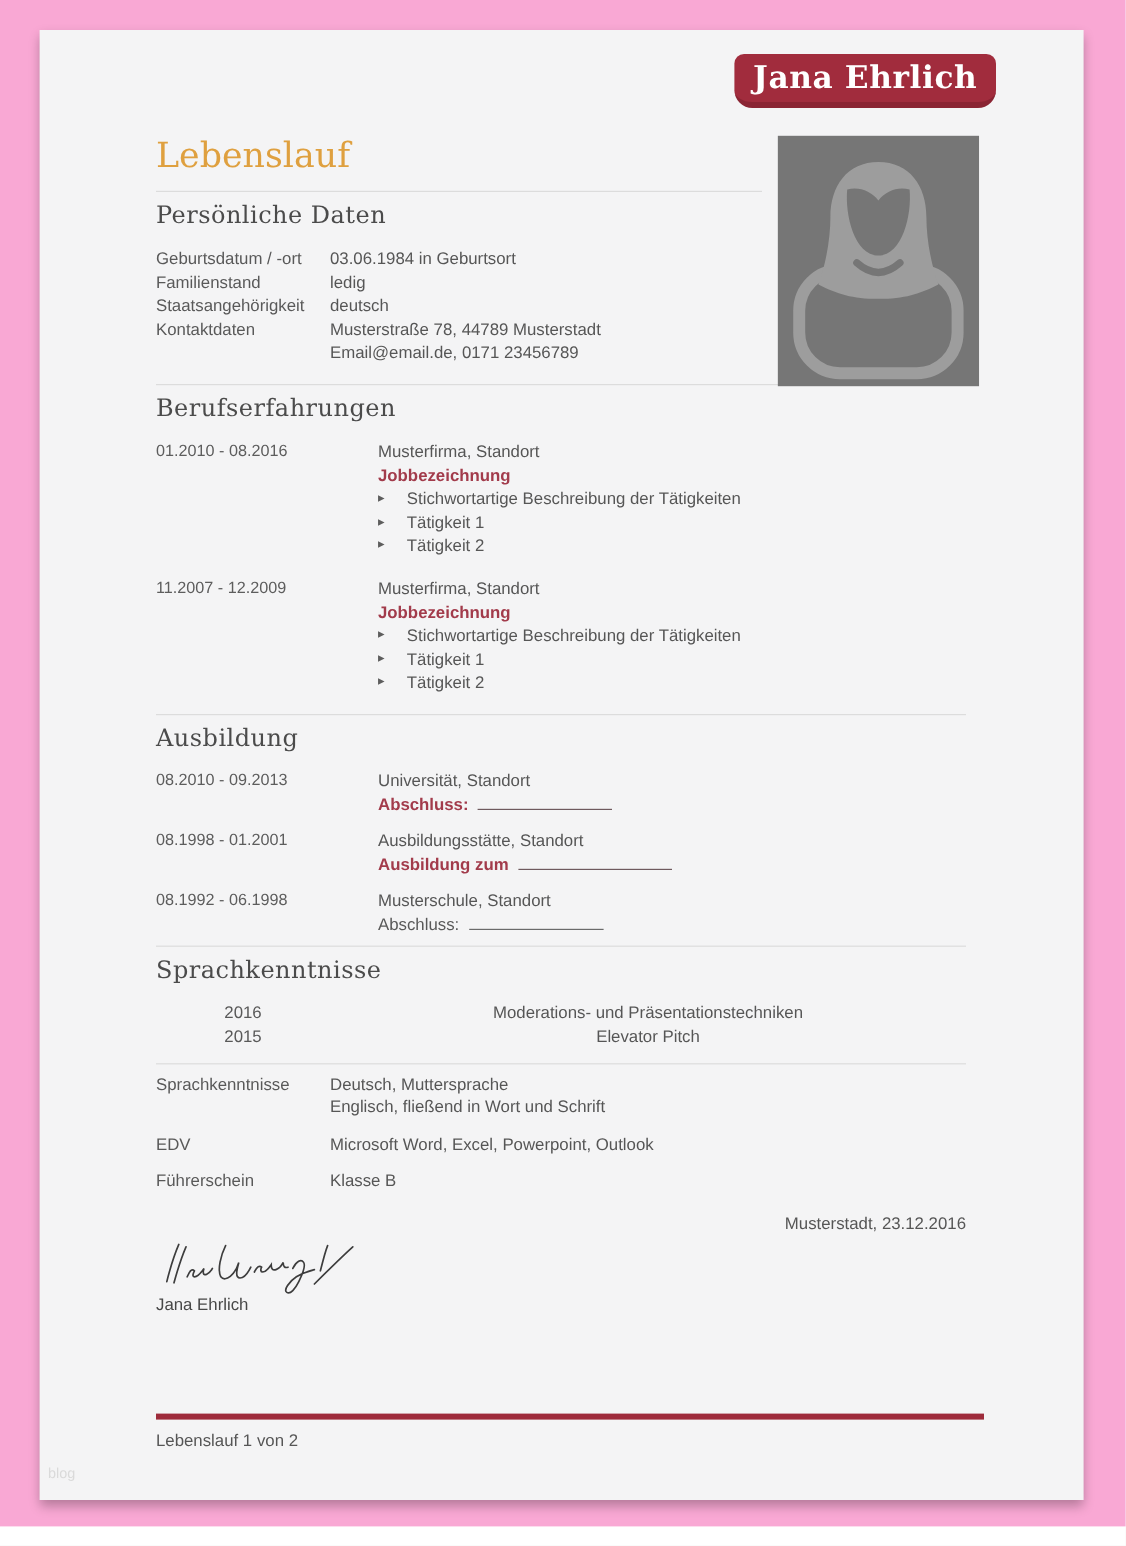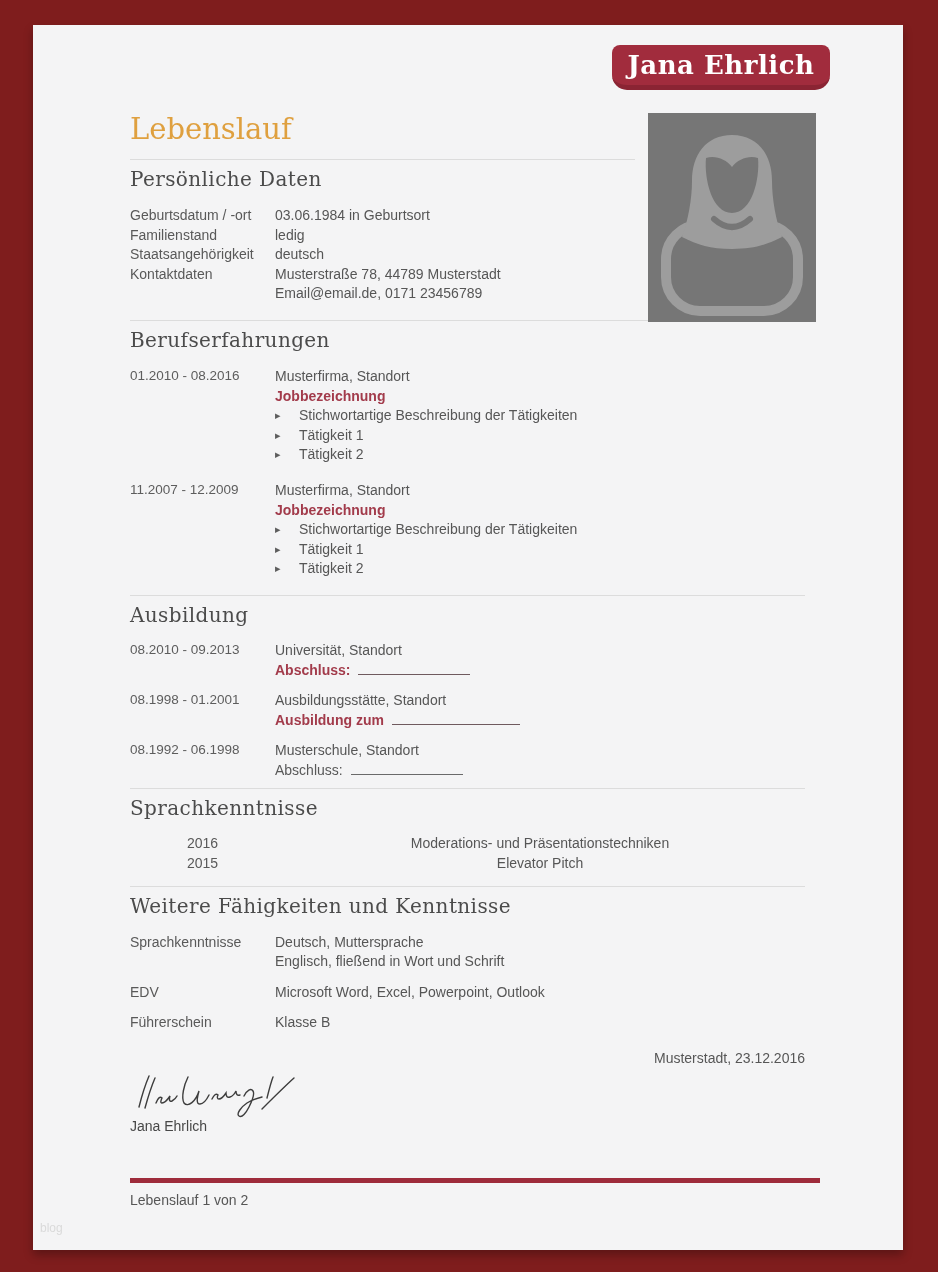--- a/index.html
+++ b/index.html
@@ -1,18 +1,18 @@
 <!DOCTYPE html>
 <html lang="de"><head>
 <meta charset="utf-8">
 <style>
   * { margin:0; padding:0; box-sizing:border-box; }
   body { width:938px; height:1288px; font-family:"Liberation Sans", sans-serif; }
 
-  .frame { position:relative; width:938px; height:1272px; background:#7f1d1d; overflow:hidden; }
+  .frame { position:relative; width:938px; height:1272px; background:#f9a8d4; overflow:hidden; }
 
   .page {
     position:absolute; left:33px; top:25px; width:870px; height:1225px;
     background:#f4f4f5; box-shadow:0 5px 9px rgba(0,0,0,.28);
     padding:87px 98px 0 97px;
   }
 
   
   .banner {
     position:absolute; left:579px; top:20px; width:218px; height:45px;
@@ -40,21 +40,21 @@
     font-family:"DejaVu Serif", serif; font-weight:normal; font-size:20px;
     line-height:24px; color:#4b4b4b; letter-spacing:.4px; margin-bottom:15px;
   }
   h2.mb14 { margin-bottom:14px; }
 
   .rows { font-size:14px; line-height:1.4; color:#595959; margin-bottom:16px; }
   .row { display:grid; grid-template-columns:145px 1fr; }
   .cell-label { color:#595959; }
   .cell-value { color:#565656; }
 
-  .entry { display:grid; grid-template-columns:145px 1fr; font-size:14px; line-height:1.4; color:#565656; margin-bottom:16px; }
+  .entry { display:grid; grid-template-columns:145px 1fr; font-size:14px; line-height:1.4; color:#565656; margin-bottom:16px;gap:40px; }
   .entry .date { font-size:13.5px; color:#5d5d5d; }
   .role { color:#a23b4b; font-weight:bold; }
   .bullet { display:flex; }
   .bullet .glyph { width:24px; font-size:11px; color:#5d5d5d; padding-top:2px; }
 
   .edu { margin-bottom:11px; }
   .edu-last { margin-bottom:8px; }
   .degree-red { color:#a23b4b; font-weight:bold; }
   .degree-plain { color:#595959; }
   .blank { display:inline-block; height:13px; border-bottom:1px solid #6f5a5e; margin-left:8px; vertical-align:baseline; }
@@ -205,21 +205,20 @@
         <div class="cell-label">2016</div>
         <div class="cell-value">Moderations- und Präsentationstechniken</div>
       </div>
       <div class="row">
         <div class="cell-label">2015</div>
         <div class="cell-value">Elevator Pitch</div>
       </div>
     </div>
 
     <div class="divider"></div>
-    <h2 class="sec">Weitere Fähigkeiten und Kenntnisse</h2>
     <div class="rows">
       <div class="row lang-gap">
         <div class="cell-label">Sprachkenntnisse</div>
         <div class="cell-value">
           <div>Deutsch, Muttersprache</div>
           <div>Englisch, fließend in Wort und Schrift</div>
         </div>
       </div>
       <div class="row skills-gap">
         <div class="cell-label">EDV</div>

